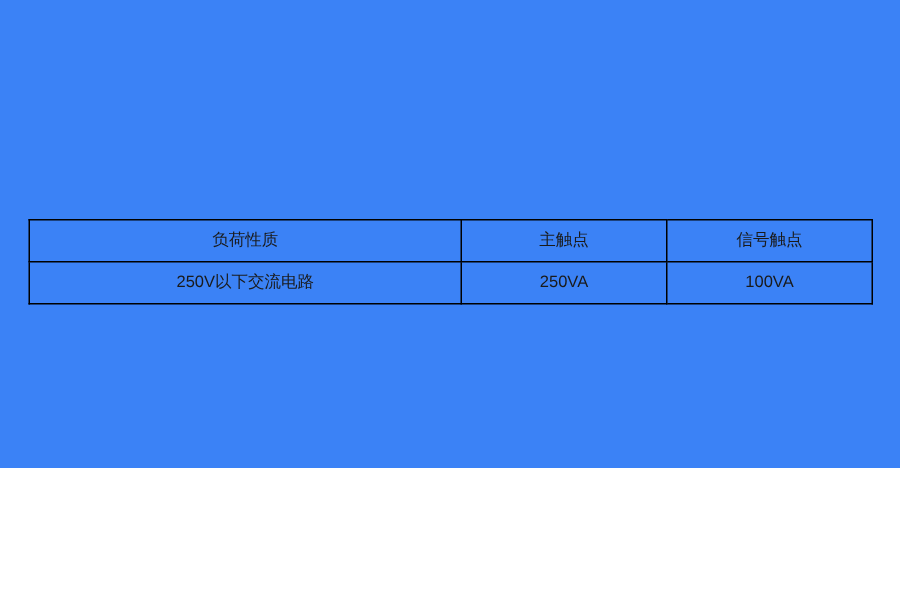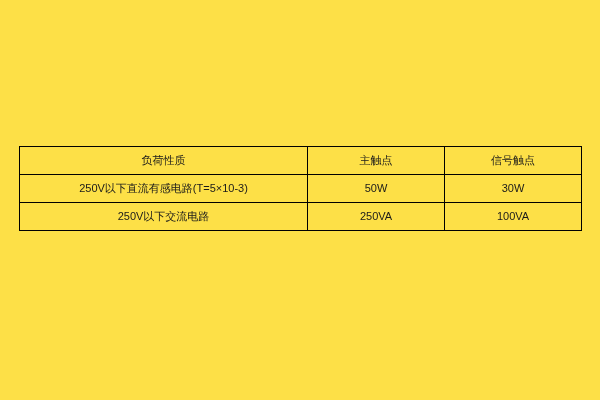--- a/index.html
+++ b/index.html
@@ -9,22 +9,22 @@
   body {
     width: 600px;
     height: 400px;
     background: #ffffff;
     font-family: "Liberation Sans", sans-serif;
     overflow: hidden;
   }
   .page {
     position: relative;
     width: 600px;
-    height: 400px;
-    background: #fde047;
+    height: 312px;
+    background: #3b82f6;
   }
   .table-wrap {
     position: absolute;
     left: 19px;
     top: 146px;
     width: 562px;
   }
   table.spec-table {
     border-collapse: collapse;
     width: 562px;
@@ -57,25 +57,20 @@
         <col class="c2">
         <col class="c3">
       </colgroup>
       <tbody>
         <tr>
           <td>负荷性质</td>
           <td>主触点</td>
           <td>信号触点</td>
         </tr>
         <tr>
-          <td>250V以下直流有感电路(T=5×10-3)</td>
-          <td>50W</td>
-          <td>30W</td>
-        </tr>
-        <tr>
           <td>250V以下交流电路</td>
           <td>250VA</td>
           <td>100VA</td>
         </tr>
       </tbody>
     </table>
   </div>
 </div>
 
 </body></html>

